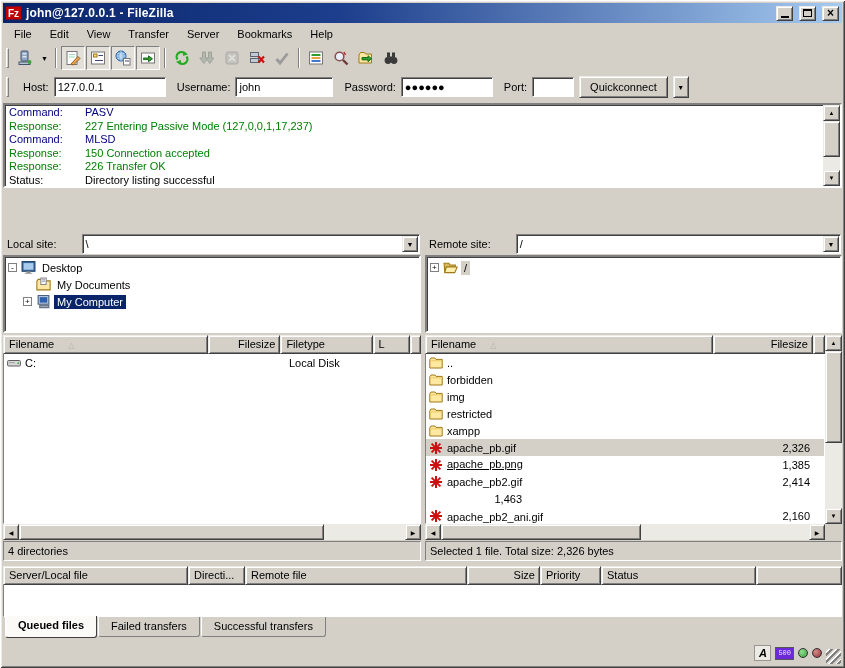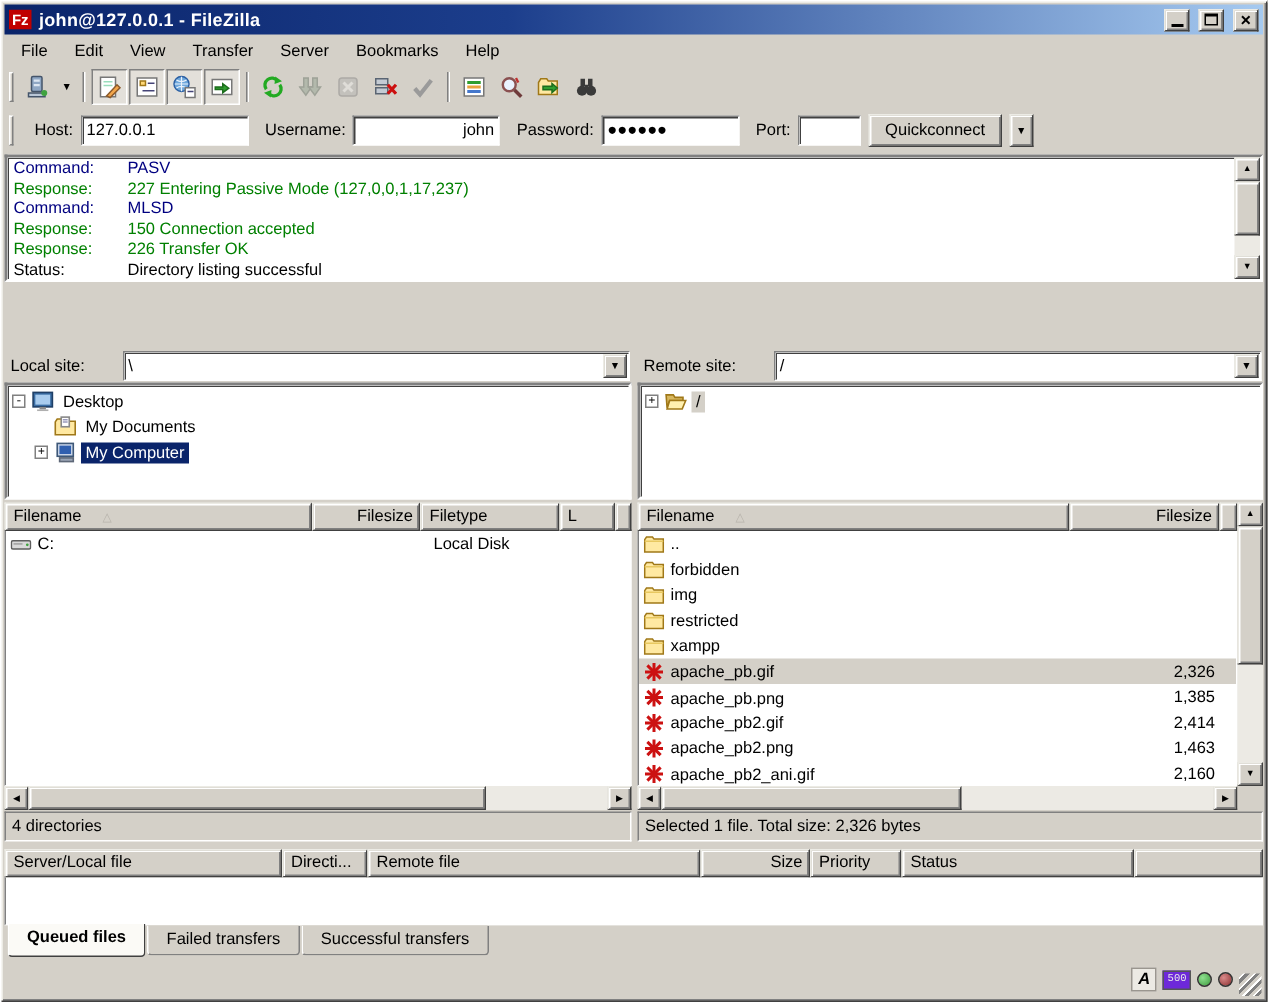--- a/index.html
+++ b/index.html
@@ -272,21 +272,21 @@
           </svg>
         </span>
       </span>
     </div>
 
   <div class="qcbar">
     <span class="grip"></span>
     <label>Host:</label>
     <input class="tb" style="width: 112px;" value="127.0.0.1">
     <label>Username:</label>
-    <input class="tb" style="width: 98px; text-align: right;" value="john">
+    <input class="tb" style="width: 98px;" value="john">
     <label>Password:</label>
     <input class="tb" style="width: 92px;" value="●●●●●●">
     <label>Port:</label>
     <input class="tb" style="width: 42px;" value="">
     <span class="qcbtn r2">Quickconnect</span>
     <span class="qcdd r2">▼</span>
   </div>
 
   <div class="logpane s2">
     <div class="logbody" id="logbody">
@@ -508,21 +508,21 @@
                         <line x1="11.4" y1="2.6" x2="2.6" y2="11.4"></line>
                       </g>
                       <circle cx="7" cy="7" r="2" fill="#CC1111"></circle>
                     </svg>
                   </span>
                   <span>apache_pb.gif</span>
                 </span>
                 <span class="cell right" style="width: 100px;">2,326</span>
               </div>
               <div class="listrow">
-                <span class="cell" style="width: 288px; display: flex; align-items: flex-end;">
+                <span class="cell" style="width: 288px; display: flex; align-items: flex-start; text-decoration: underline;">
                   <span class="ficon">
                     <svg width="14" height="14" viewBox="0 0 14 14" xmlns="http://www.w3.org/2000/svg">
                       <g stroke="#CC1111" stroke-width="2">
                         <line x1="7" y1="1" x2="7" y2="13"></line>
                         <line x1="1" y1="7" x2="13" y2="7"></line>
                         <line x1="2.6" y1="2.6" x2="11.4" y2="11.4"></line>
                         <line x1="11.4" y1="2.6" x2="2.6" y2="11.4"></line>
                       </g>
                       <circle cx="7" cy="7" r="2" fill="#CC1111"></circle>
                     </svg>
@@ -542,34 +542,20 @@
                         <line x1="11.4" y1="2.6" x2="2.6" y2="11.4"></line>
                       </g>
                       <circle cx="7" cy="7" r="2" fill="#CC1111"></circle>
                     </svg>
                   </span>
                   <span>apache_pb2.gif</span>
                 </span>
                 <span class="cell right" style="width: 100px;">2,414</span>
               </div>
               <div class="listrow">
-                <span class="cell" style="width: 288px; display: flex; align-items: center;">
-                  <span class="ficon">
-                    <svg width="14" height="14" viewBox="0 0 14 14" xmlns="http://www.w3.org/2000/svg">
-                      <g stroke="#CC1111" stroke-width="2">
-                        <line x1="7" y1="1" x2="7" y2="13"></line>
-                        <line x1="1" y1="7" x2="13" y2="7"></line>
-                        <line x1="2.6" y1="2.6" x2="11.4" y2="11.4"></line>
-                        <line x1="11.4" y1="2.6" x2="2.6" y2="11.4"></line>
-                      </g>
-                      <circle cx="7" cy="7" r="2" fill="#CC1111"></circle>
-                    </svg>
-                  </span>
-                  <span>apache_pb2.png</span>
-                </span>
                 <span class="cell right" style="width: 100px;">1,463</span>
               </div>
               <div class="listrow">
                 <span class="cell" style="width: 288px; display: flex; align-items: flex-end;">
                   <span class="ficon">
                     <svg width="14" height="14" viewBox="0 0 14 14" xmlns="http://www.w3.org/2000/svg">
                       <g stroke="#CC1111" stroke-width="2">
                         <line x1="7" y1="1" x2="7" y2="13"></line>
                         <line x1="1" y1="7" x2="13" y2="7"></line>
                         <line x1="2.6" y1="2.6" x2="11.4" y2="11.4"></line>

